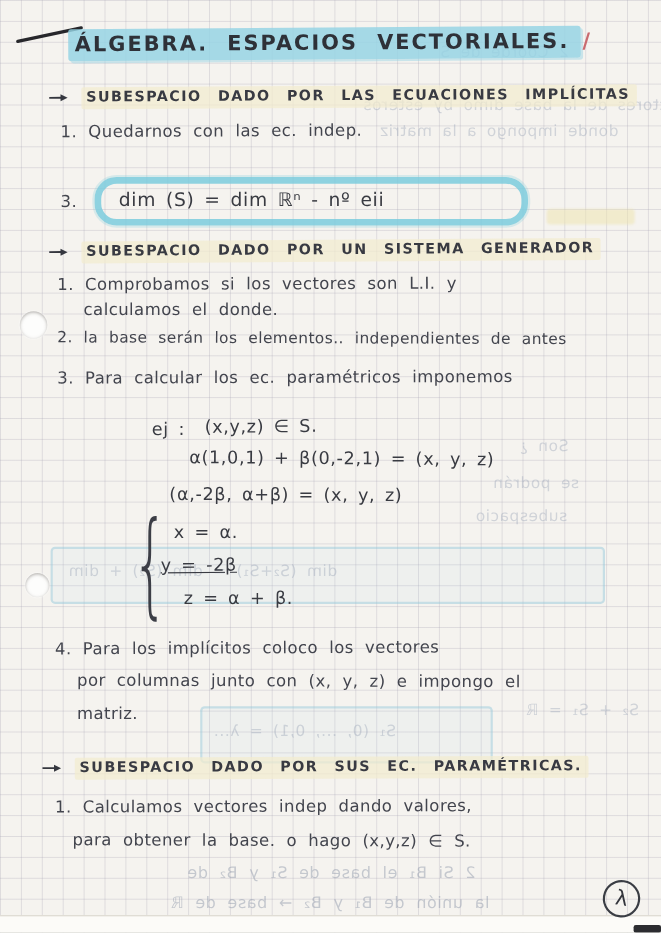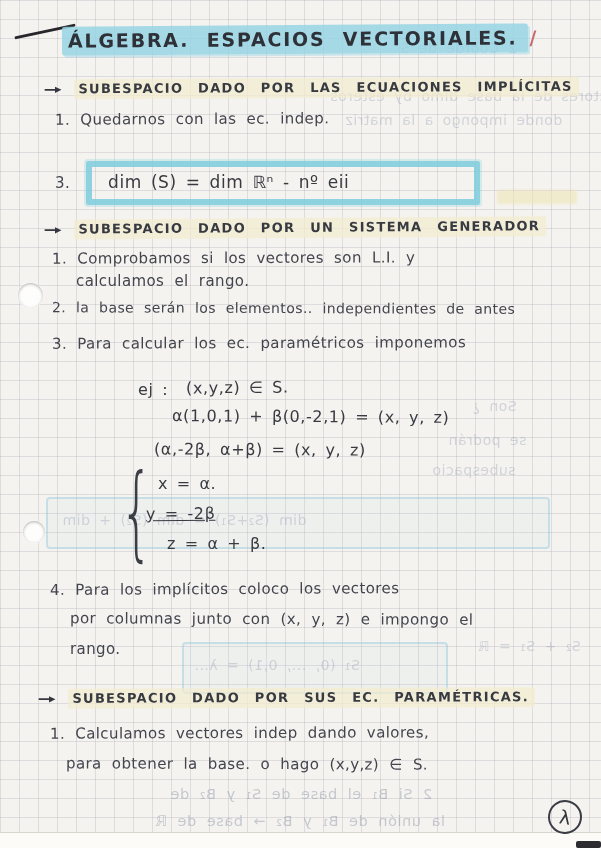--- a/index.html
+++ b/index.html
@@ -15,21 +15,21 @@
   }
   .abs{position:absolute;white-space:nowrap;}
   .hw{font-size:15px;word-spacing:5px;letter-spacing:.4px;line-height:1.25;}
   .hd{font-size:13px;word-spacing:9px;letter-spacing:1.3px;font-weight:600;color:#383a42;}
   .hd .hl{background:rgba(242,235,206,.72);padding:2px 6px 3px 4px;border-radius:2px;}
   .math{font-size:16px;color:#393b42;letter-spacing:.6px;word-spacing:3px;}
   .title-line{font-size:19px;font-weight:600;letter-spacing:1.8px;word-spacing:9px;color:#2e3138;}
   .title-hl{background:rgba(148,211,228,.82);padding:3px 10px 4px 6px;border-radius:3px;box-shadow:2px 2px 0 rgba(148,211,228,.45);}
   .tick{color:#c96a6f;font-weight:700;margin-left:2px;}
   .cyanbox{
-    border:6px solid rgba(123,203,221,.85);border-radius:2px;
+    border:6px solid rgba(123,203,221,.85);border-radius:20px;
     box-shadow:0 0 0 2px rgba(123,203,221,.25);
   }
   .brace{font-size:104px;line-height:92px;font-weight:200;color:#3c3e46;transform:scaleX(.5);transform-origin:left top;}
   .arrow{font-weight:700;letter-spacing:-2px;color:#35373f;}
   .pagecircle{
     width:30px;height:30px;border:2.5px solid #3a3d44;border-radius:50%;
     display:flex;align-items:center;justify-content:center;
     font-size:19px;color:#33353c;transform:rotate(8deg);
   }
   .hole{background:#fdfdfc;border-radius:50%;box-shadow:inset 0 1px 3px rgba(120,115,110,.55), 0 0 2px rgba(255,255,255,.9);}
@@ -81,37 +81,37 @@
   <div class="abs hw" style="left:55px;top:174px;">3.</div>
   <div class="abs cyanbox" style="left:86px;top:161px;width:382px;height:32px;">
     <div class="math" style="position:absolute;left:16px;top:5px;font-size:17px;">dim (S) = dim ℝⁿ - nº eii</div>
   </div>
 
   <div class="abs hd" style="left:44px;top:220px;transform:rotate(-0.4deg);">
     <span class="arrow">—▸</span>
     <span class="hl">SUBESPACIO DADO POR UN SISTEMA GENERADOR</span>
   </div>
   <div class="abs hw" style="left:52px;top:249px;transform:rotate(-0.2deg);">1. Comprobamos si los vectores son L.I. y</div>
-  <div class="abs hw" style="left:76px;top:272px;">calculamos el rango.</div>
+  <div class="abs hw" style="left:76px;top:272px;">calculamos el donde.</div>
   <div class="abs hw" style="left:52px;top:300px;font-size:14px;transform:rotate(0.2deg);">2. la base serán los elementos.. independientes de antes</div>
   <div class="abs hw" style="left:52px;top:334px;transform:rotate(-0.2deg);">3. Para calcular los ec. paramétricos imponemos</div>
 
   <div class="abs math" style="left:138px;top:380px;">ej :</div>
   <div class="abs math" style="left:186px;top:378px;transform:rotate(-0.5deg);">(x,y,z) ∈ S.</div>
   <div class="abs math" style="left:172px;top:407px;transform:rotate(0.4deg);">α(1,0,1) + β(0,-2,1) = (x, y, z)</div>
   <div class="abs math" style="left:154px;top:440px;transform:rotate(0.3deg);">(α,-2β, α+β) = (x, y, z)</div>
 
   <div class="abs brace" style="left:120px;top:466px;">{</div>
   <div class="abs math" style="left:158px;top:474px;text-align:center;">x = α.</div>
   <div class="abs math" style="left:146px;top:504px;transform:rotate(-0.5deg);text-decoration:underline;">y = -2β</div>
   <div class="abs math" style="left:155px;top:534px;margin-left:12px;">z = α + β.</div>
 
   <div class="abs hw" style="left:50px;top:580px;transform:rotate(-0.3deg);">4. Para los implícitos coloco los vectores</div>
   <div class="abs hw" style="left:70px;top:610px;transform:rotate(0.2deg);">por columnas junto con (x, y, z) e impongo el</div>
-  <div class="abs hw" style="left:70px;top:640px;">rango.</div>
+  <div class="abs hw" style="left:70px;top:640px;">matriz.</div>
 
   <div class="abs hd" style="left:38px;top:690px;transform:rotate(-0.2deg);">
     <span class="arrow">—▸</span>
     <span class="hl">SUBESPACIO DADO POR SUS EC. PARAMÉTRICAS.</span>
   </div>
   <div class="abs hw" style="left:50px;top:724px;transform:rotate(-0.2deg);">1. Calculamos vectores indep dando valores,</div>
   <div class="abs hw" style="left:66px;top:755px;transform:rotate(0.2deg);">para obtener la base. o hago (x,y,z) ∈ S.</div>
 
   <div class="abs pagecircle" style="left:548px;top:800px;">
     <span>λ</span>

